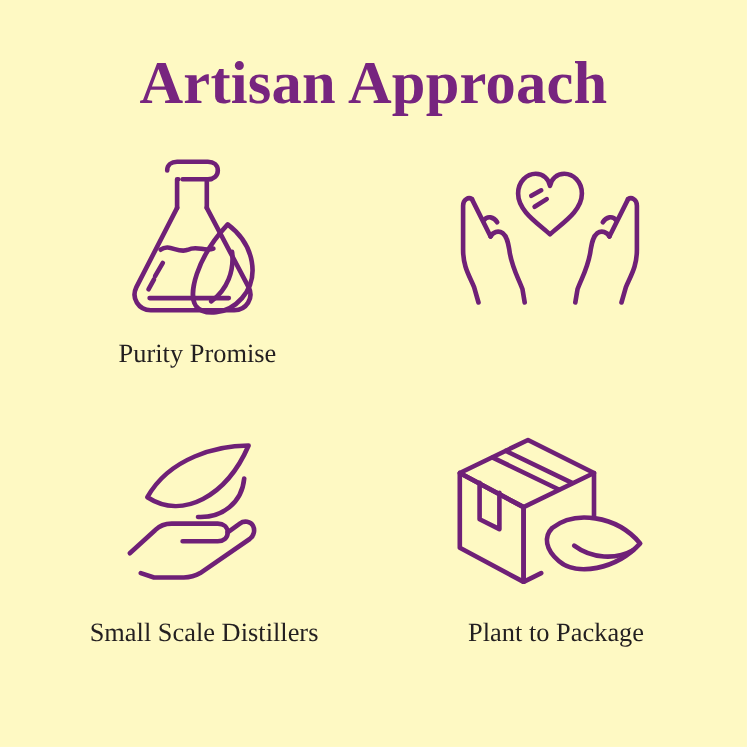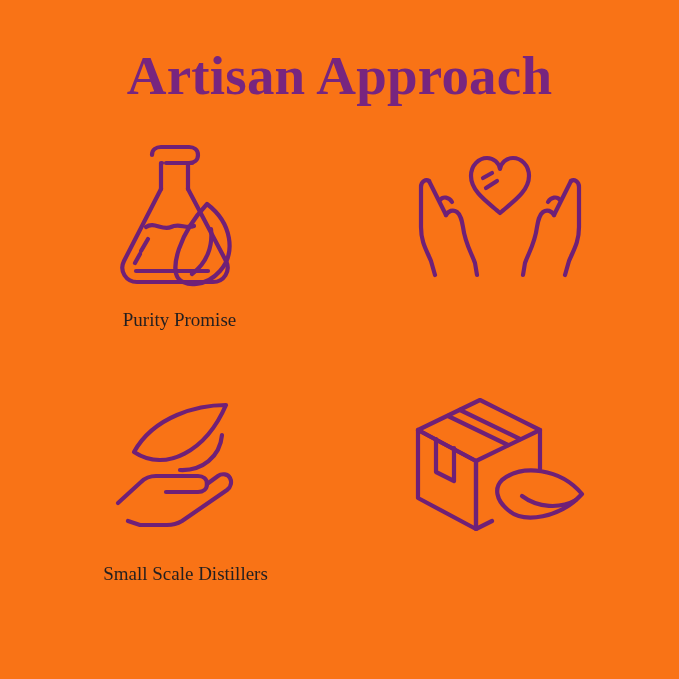--- a/index.html
+++ b/index.html
@@ -10,21 +10,21 @@
     width: 679px;
     height: 679px;
     background: #f8f7f7;
     font-family: "Liberation Serif", "DejaVu Serif", serif;
     overflow: hidden;
   }
   .panel {
     position: relative;
     width: 679px;
     height: 679px;
-    background: #f97316;
+    background: #fef9c3;
     box-sizing: border-box;
     display: flex;
     flex-direction: column;
     align-items: center;
   }
   .page-title {
     margin-top: 47px;
     font-family: "Liberation Serif", "DejaVu Serif", serif;
     font-weight: bold;
     font-size: 55px;
@@ -55,21 +55,21 @@
     align-items: center;
     justify-content: center;
   }
   .icon-box svg {
     display: block;
   }
   .feature-label {
     margin-top: 16px;
     font-family: "Liberation Serif", "DejaVu Serif", serif;
     font-weight: normal;
-    font-size: 19px;
+    font-size: 24px;
     line-height: 1.33;
     color: #231f20;
     text-align: center;
     white-space: pre-line;
   }
   .cell-2 .icon-box { height: 150px; }
   .cell-3 .feature-label,
   .cell-4 .feature-label { margin-top: 22px; margin-left: 12px; }
 </style>
 </head>
@@ -153,16 +153,17 @@
 
           <path d="M38 20 L98 49"></path>
           <path d="M50 14 L110 43"></path>
 
           <path d="M26 43 L26 76 L44 85 L44 52"></path>
 
           <path d="M92 84 C112 68, 150 72, 172 98 C150 122, 114 128, 98 114 C86 104, 84 92, 92 84 Z"></path>
           <path d="M112 100 C128 112, 150 113, 166 104"></path>
         </svg>
       </div>
+      <div class="feature-label">Plant to Package</div>
     </div>
 
   </div>
 </div>
 
 </body></html>

